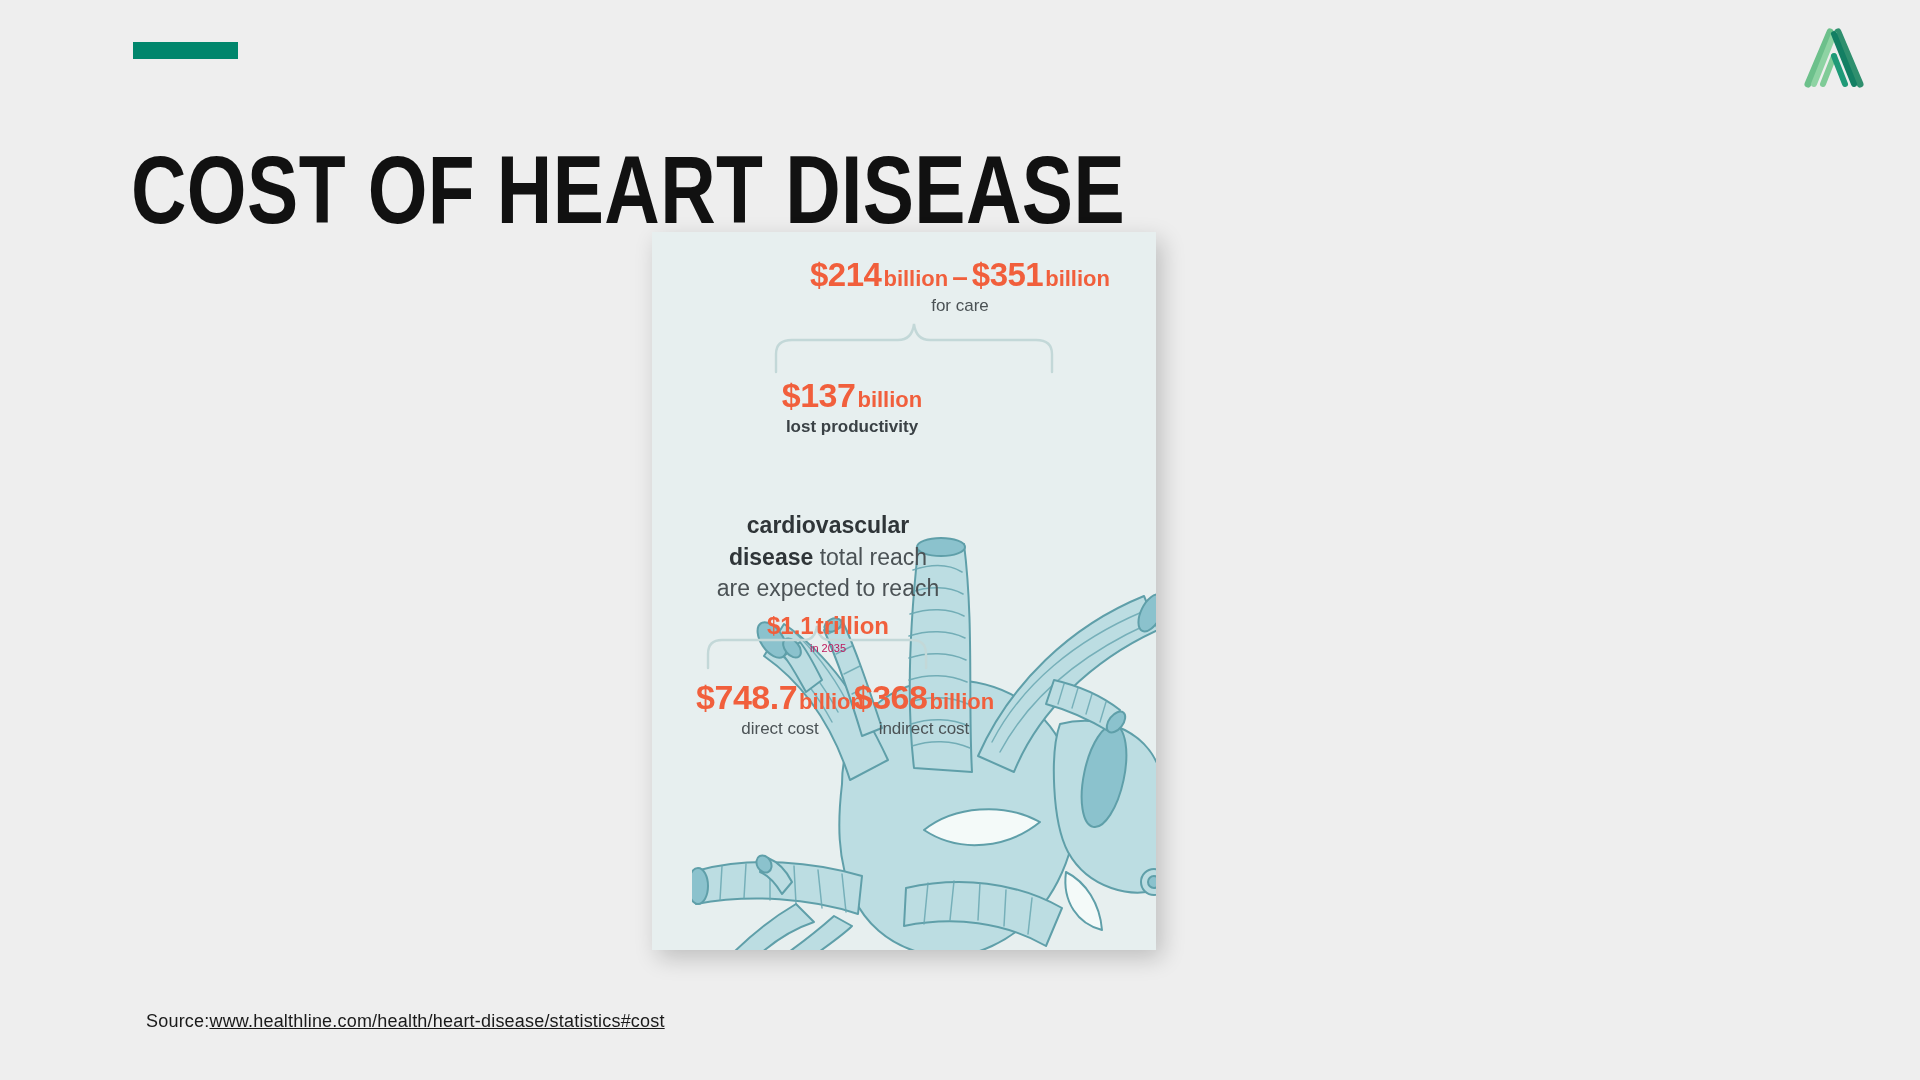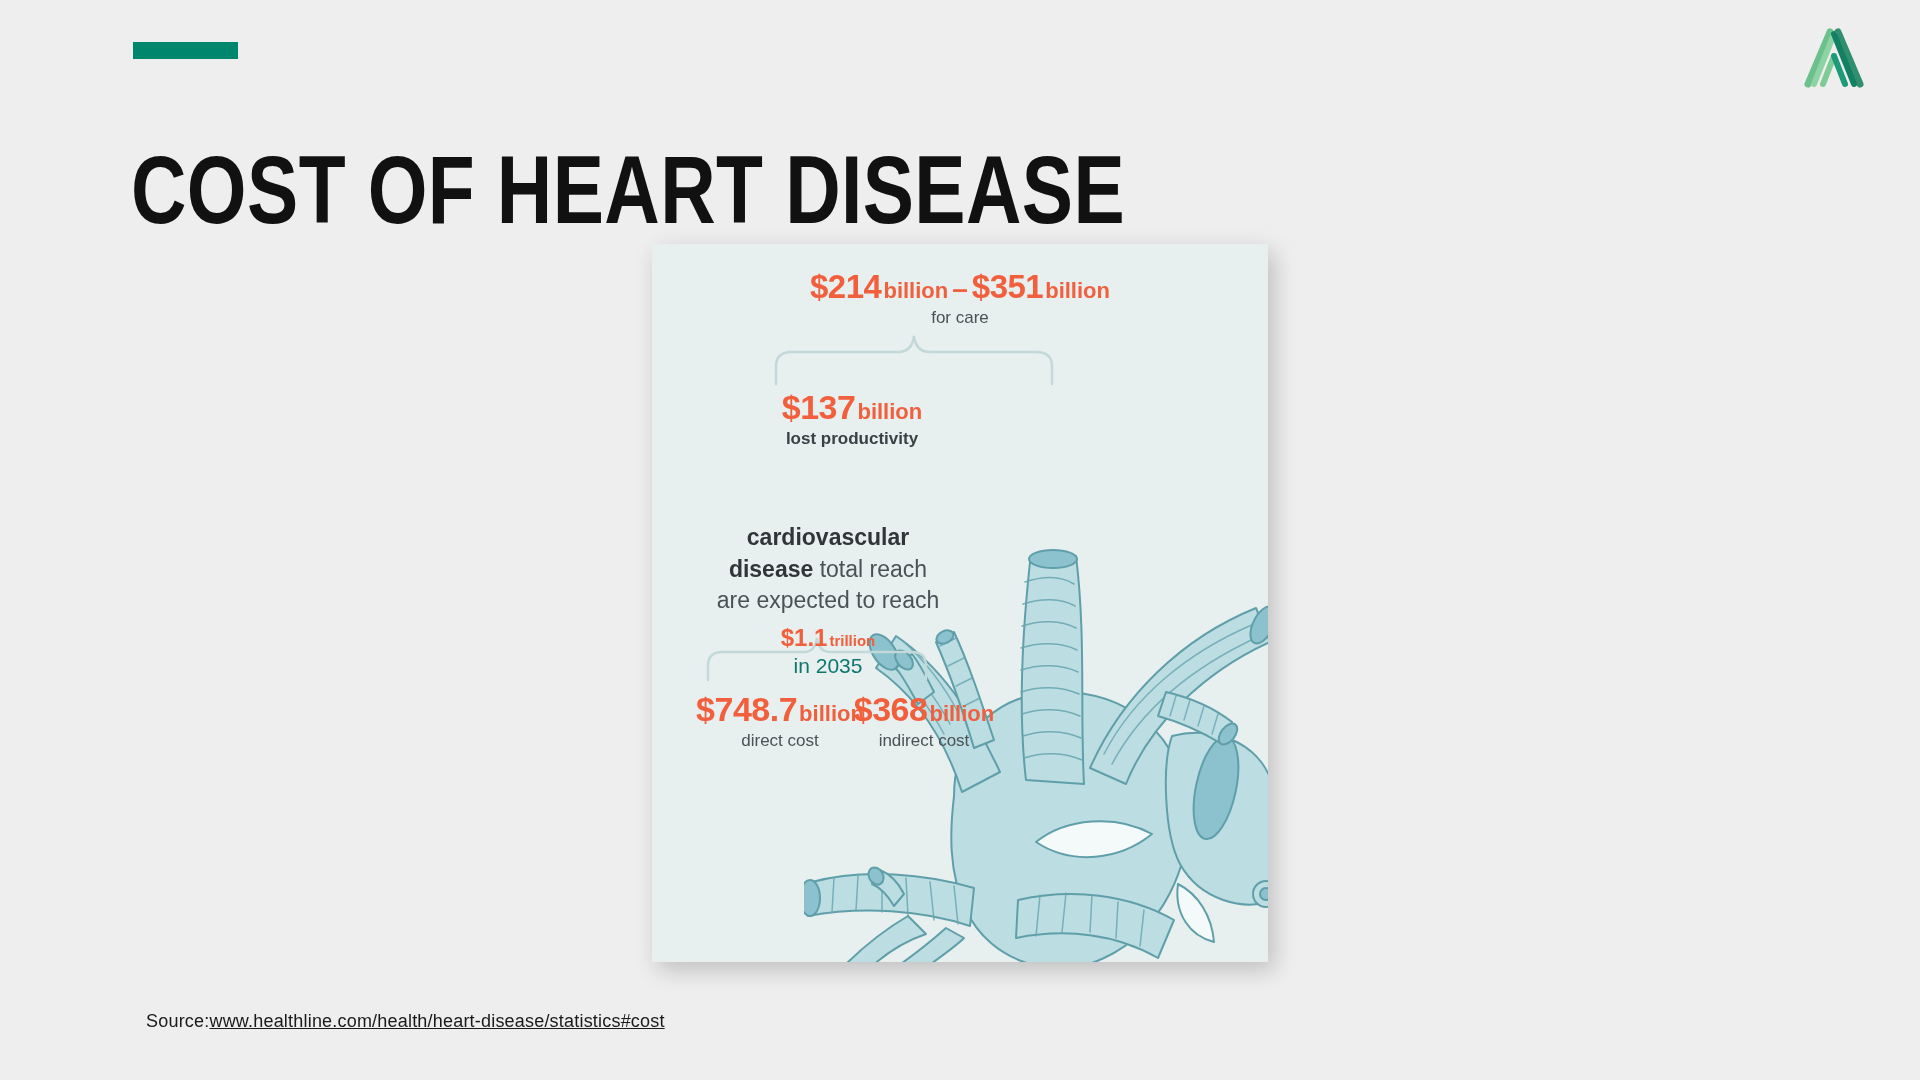--- a/index.html
+++ b/index.html
@@ -59,22 +59,22 @@
     white-space: nowrap;
   }
   #source-line .src-url {
     text-decoration: underline;
   }
 
   
   #infographic-card {
     position: absolute;
     left: 652px;
-    top: 244px;
-    width: 616px;
+    top: 232px;
+    width: 504px;
     height: 718px;
     background: #e7efef;
     box-shadow: 6px 8px 22px rgba(0,0,0,0.20);
     overflow: hidden;
   }
   #heart-illustration {
     position: absolute;
     right: -6px;
     bottom: -4px;
     width: 470px;
@@ -129,24 +129,24 @@
     color: #4b5255;
     line-height: 1.38;
   }
   #projection-block .proj-line b { color: #2f3538; font-weight: bold; }
   #projection-block .proj-amount {
     margin-top: 7px;
     color: #f15f3c;
     font-weight: bold;
   }
   #projection-block .proj-amount .num { font-size: 24px; text-align: center; }
-  #projection-block .proj-amount .unit { font-size: 15px; margin-left: 2px; }
+  #projection-block .proj-amount .unit { font-size: 24px; margin-left: 2px; }
   #projection-block .proj-year {
-    font-size: 21px;
-    color: #0f766e;
+    font-size: 11px;
+    color: #be185d;
     margin-top: 2px;
   }
 </style>
 </head>
 <body>
 
 <div id="accent-bar"></div>
 
 <h1 id="page-title">COST OF HEART DISEASE</h1>
 

